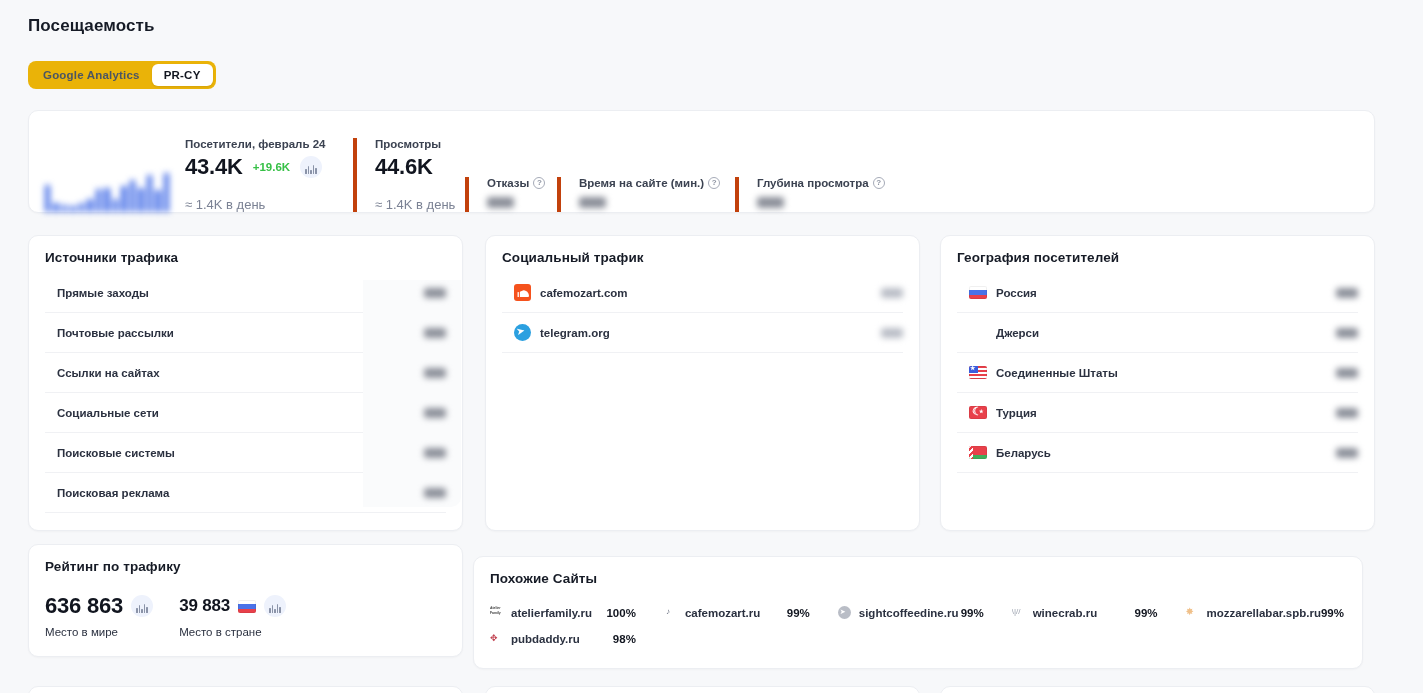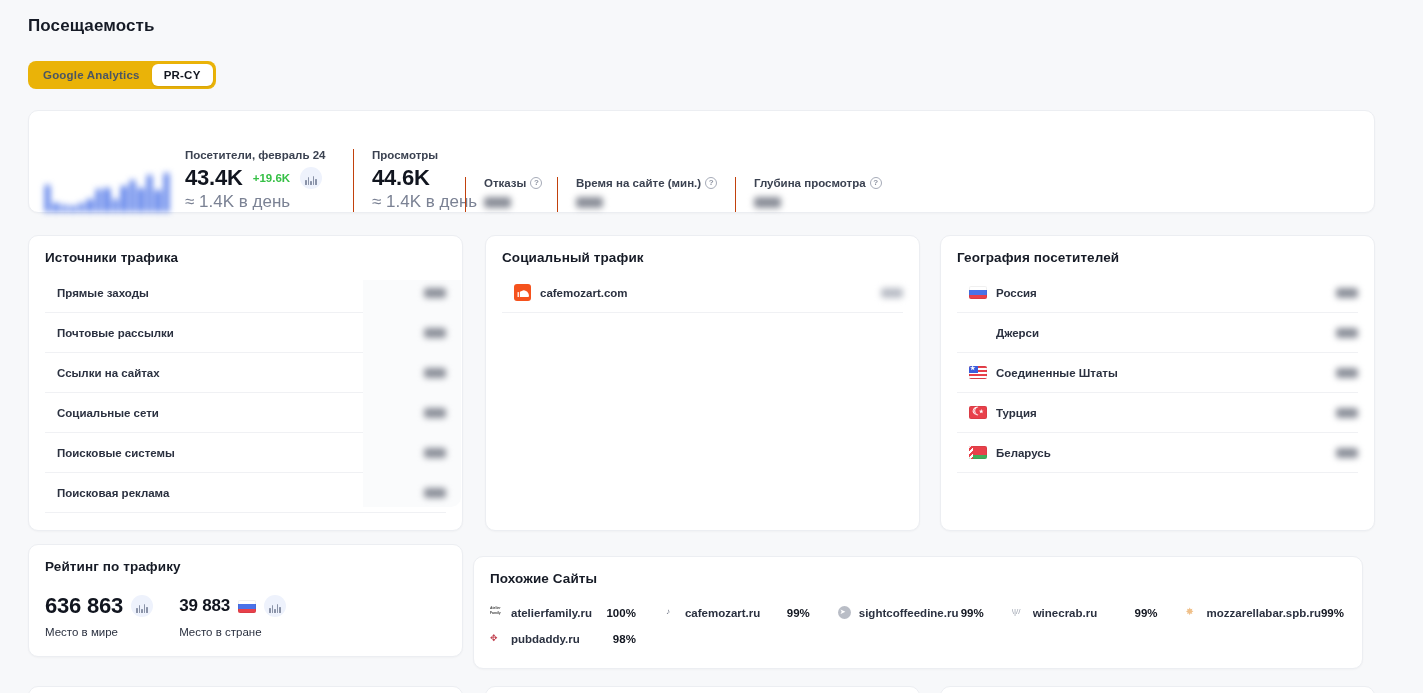--- a/index.html
+++ b/index.html
@@ -51,29 +51,29 @@
   .summary-inner { display: flex; align-items: flex-end; height: 100%; padding: 14px 16px 0 16px; }
   .sparkbars {
     width: 124px; height: 44px; margin: 14px 16px 0 0;
     display: flex; align-items: flex-end; gap: 3px;
     filter: blur(3.4px);
     flex: none;
   }
   .sparkbars i { display:block; flex:1 1 auto; background:#4a72e8; border-radius:1px; }
 
   .metric { padding: 0 0 0 0; position: relative; }
-  .metric + .metric { border-left: 1px solid #c2410c; }
+  .metric + .metric { border-left: 4px solid #c2410c; }
   .metric-label {
     font-size: 11.5px; font-weight: bold; color: #3b4251;
     display: flex; align-items: center; gap: 4px; white-space: nowrap;
   }
   .metric-value-row { display: flex; align-items: center; gap: 10px; margin-top: 3px; height: 28px; }
   .metric-value { font-size: 22px; font-weight: bold; color: #11151f; letter-spacing: -.2px; }
   .metric-delta { font-size: 11.5px; font-weight: bold; color: #36c046; }
-  .metric-sub { font-size: 17px; color: #7b8294; margin-top: 0; white-space: nowrap; }
+  .metric-sub { font-size: 13px; color: #7b8294; margin-top: 16px; white-space: nowrap; }
   .blurred-value {
     display: inline-block; width: 27px; height: 11px; border-radius: 3px;
     background: #8b8f99; filter: blur(3.2px); margin-top: 8px;
   }
   .q-icon {
     width: 12px; height: 12px; border-radius: 50%;
     border: 1px solid #a6abb8; color: #8d93a1;
     font-size: 8px; line-height: 10px; text-align: center;
     font-weight: bold; display: inline-block; flex: none;
   }
@@ -309,20 +309,27 @@
       <div class="card-title">Социальный трафик</div>
     </div>
     <div class="list-card-body" style="margin-top:8px;">
       <div class="row">
         <span class="row-left">
           <span class="ico ico-soundcloud"></span>
           <span>cafemozart.com</span>
         </span>
         <span class="row-blur light"></span>
       </div>
+      <div class="row">
+        <span class="row-left">
+          <span class="ico ico-telegram"></span>
+          <span>telegram.org</span>
+        </span>
+        <span class="row-blur light"></span>
+      </div>
     </div>
   </div>
 
   <div class="card" id="geo-card" style="left:940px; top:235px; width:435px; height:296px;">
     <div style="padding:14px 16px 0 16px;">
       <div class="card-title">География посетителей</div>
     </div>
     <div class="list-card-body" style="margin-top:8px;">
       <div class="row">
         <span class="row-left">

